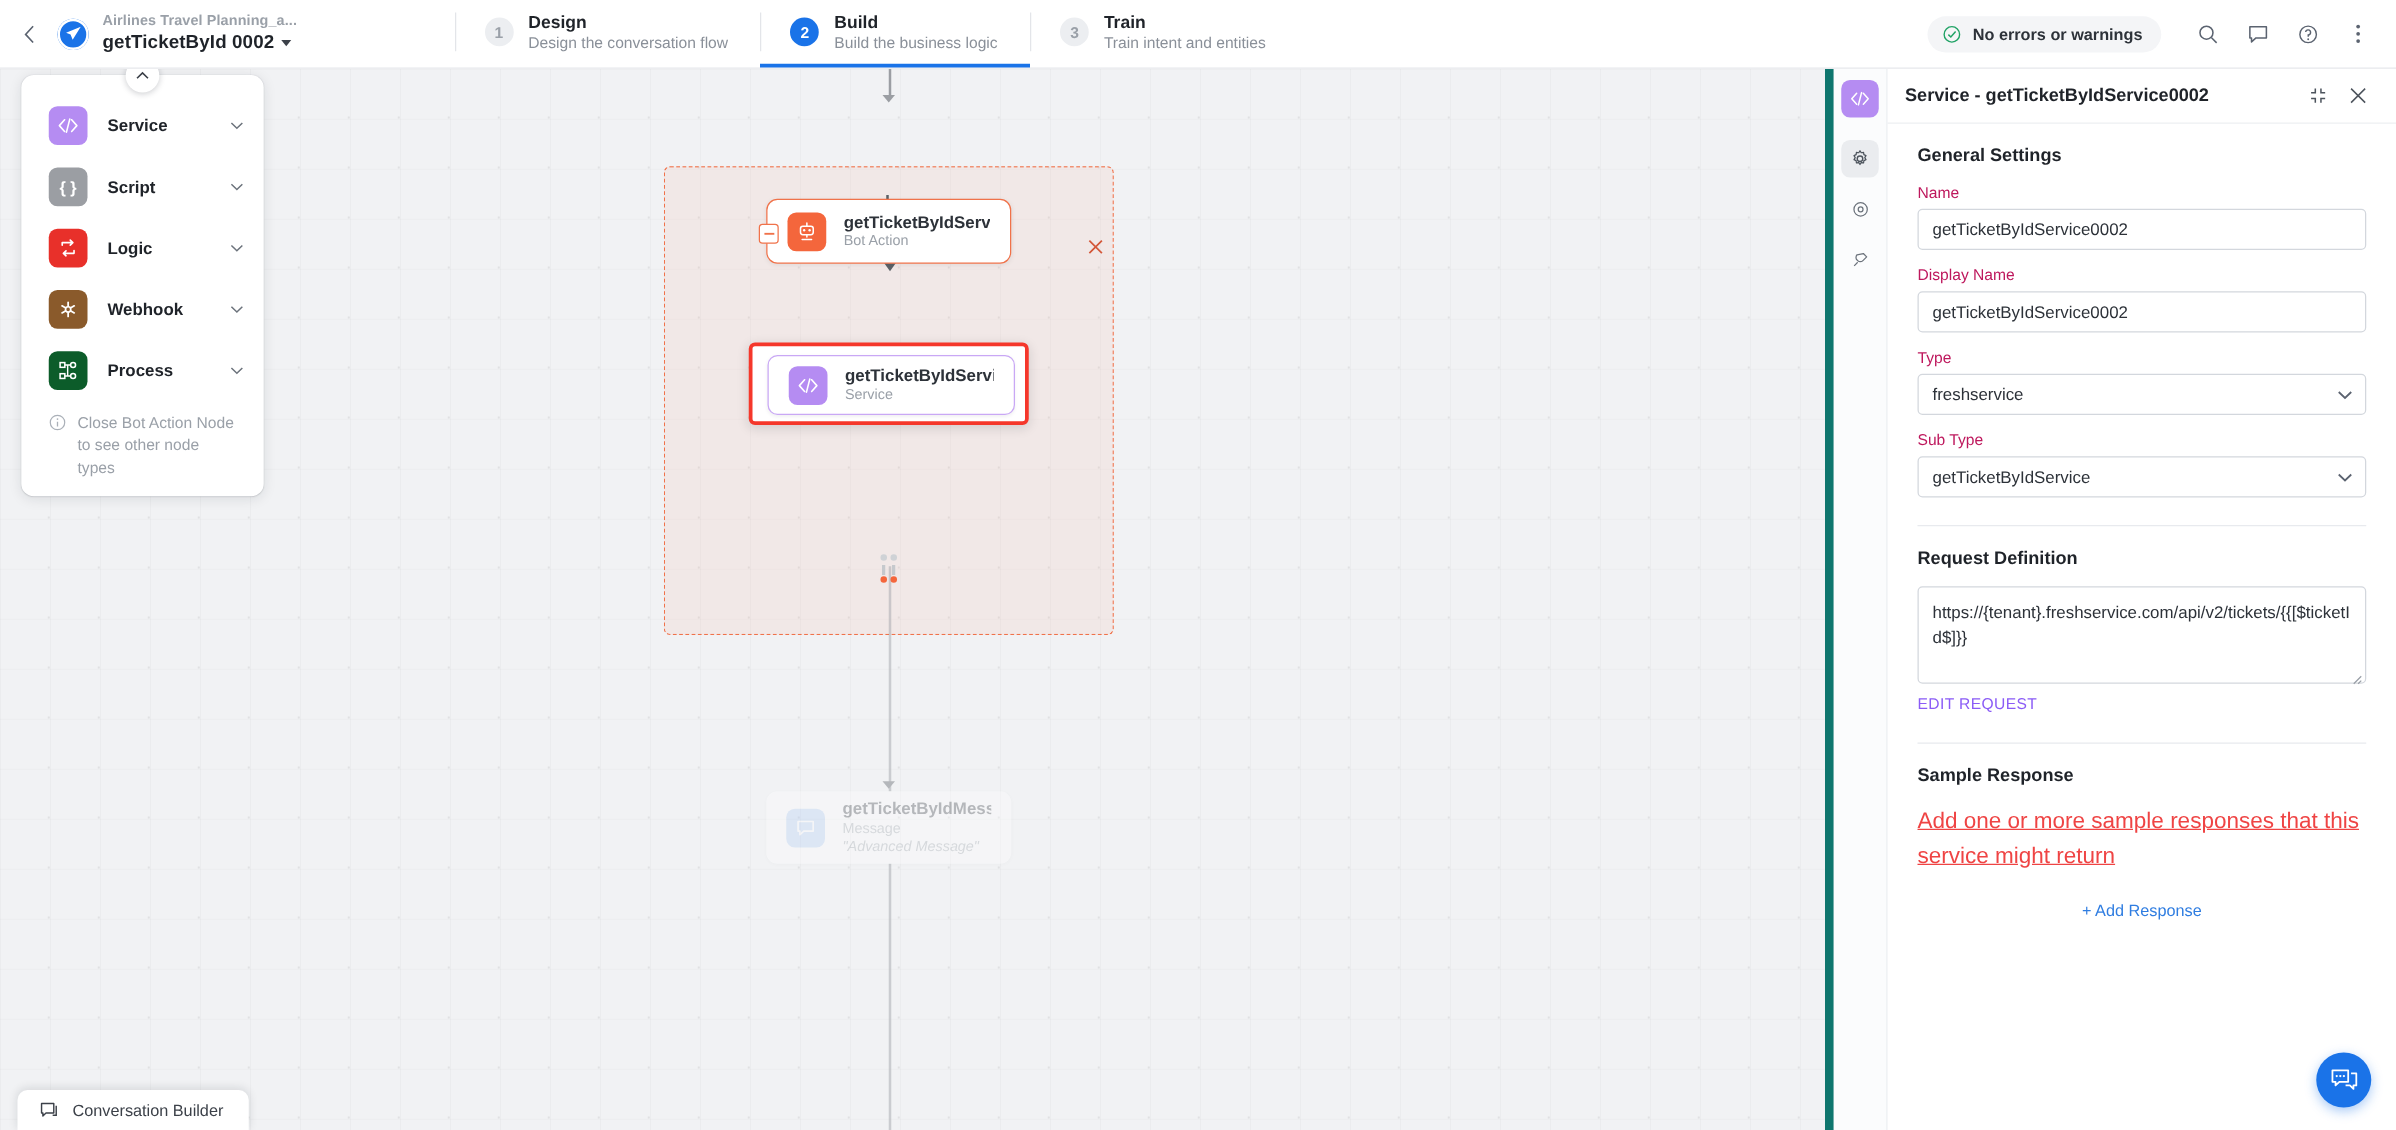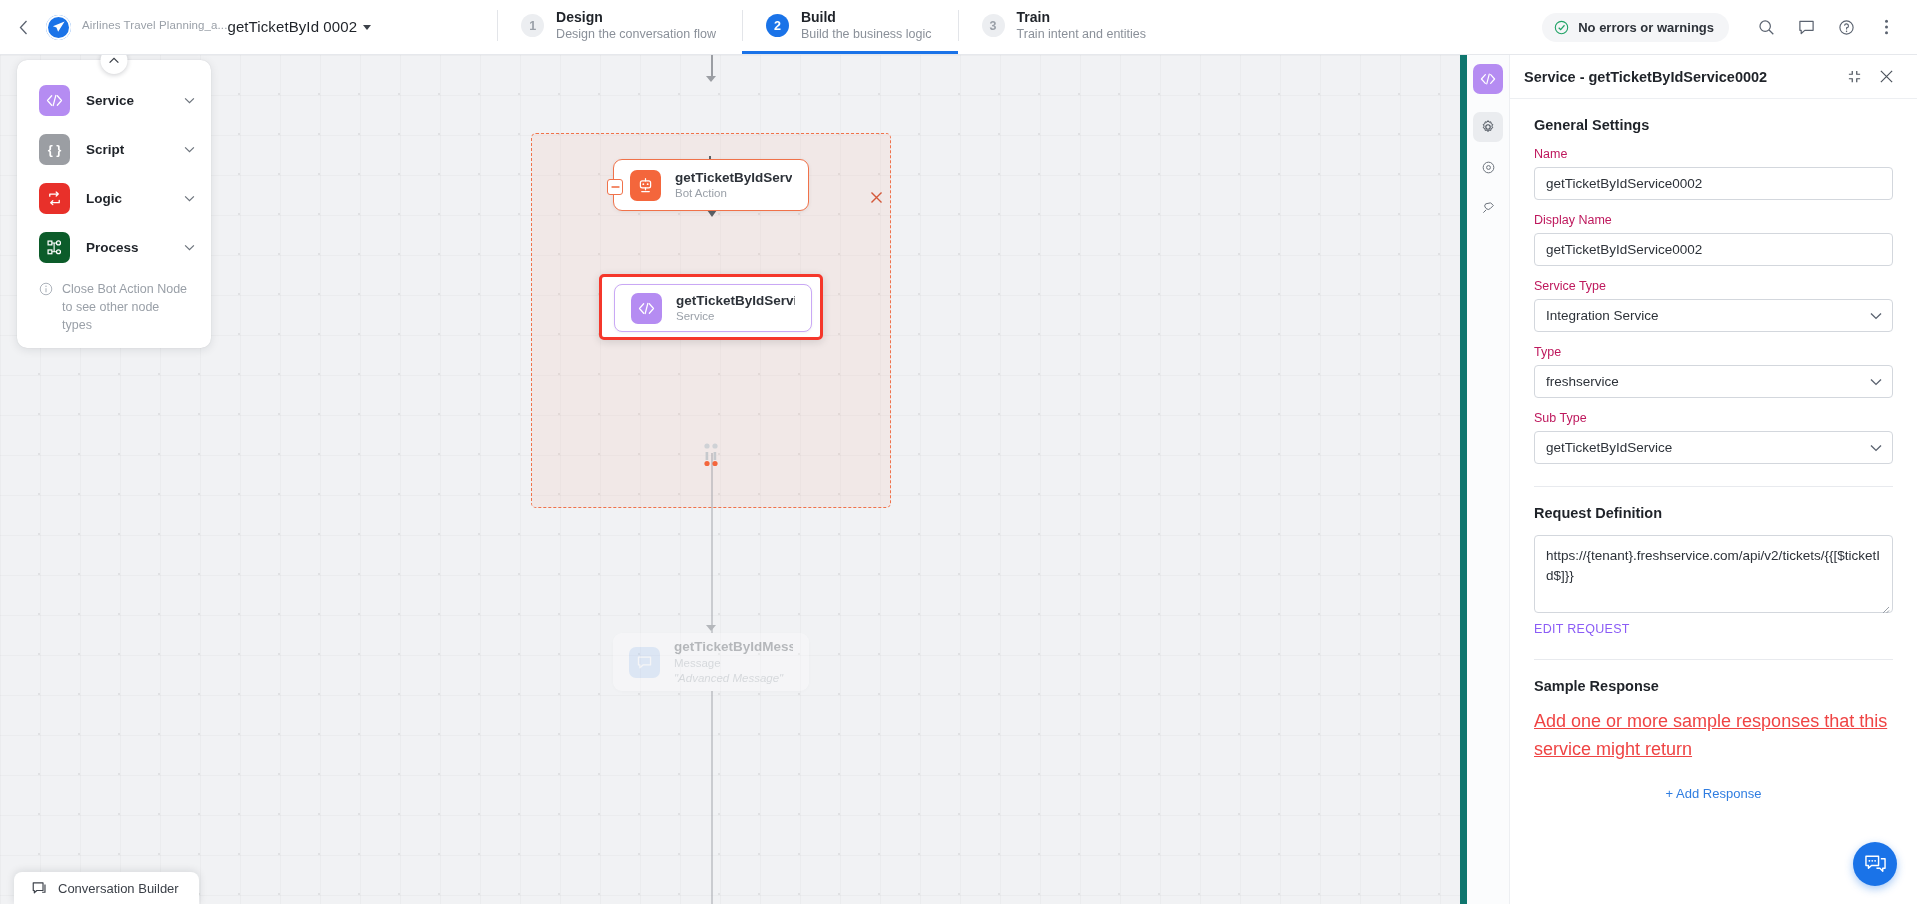--- a/index.html
+++ b/index.html
@@ -21,21 +21,21 @@
     width: 46px; display: flex; align-items: center; justify-content: center;
     color: #5b6370; cursor: pointer;
   }
   .tb-brand { display: flex; align-items: center; gap: 11px; padding-right: 18px; }
   .tb-logo {
     width: 25px; height: 25px; border-radius: 50%;
     background: #1a73e8; position: relative; flex: none;
     box-shadow: 0 0 0 2px #ffffff inset;
   }
   .tb-logo svg { position: absolute; left: 5px; top: 5px; }
-  .tb-names { display: flex; flex-direction: row; justify-content: center; line-height: 1.25; }
+  .tb-names { display: flex; flex-direction: column; justify-content: center; line-height: 1.25; font-weight: bold; }
   .tb-sub { font-size: 11.5px; color: #9aa0a8; letter-spacing: .1px; }
   .tb-title-row { display: flex; align-items: center; gap: 6px; }
   .tb-title { font-size: 15px; color: #1f2329; letter-spacing: .1px; }
   .caret-dn {
     width: 0; height: 0; border-left: 4.5px solid transparent;
     border-right: 4.5px solid transparent; border-top: 5px solid #3c4149;
   }
 
   .steps { display: flex; align-items: stretch; margin-left: 108px; }
   .step {
@@ -400,20 +400,36 @@
         </svg>
       </div>
       <div class="pal-label">Logic</div>
       <div class="chev">
         <svg width="11" height="7" viewBox="0 0 12 8">
             <path d="M1 1.6 L6 6.4 L11 1.6" fill="none" stroke="currentColor" stroke-width="1.4"></path>
           </svg>
       </div>
     </div>
 
+    <div class="pal-row">
+      <div class="pal-ico" style="background:#8a5a2b">
+        <svg width="17" height="17" viewBox="0 0 18 18">
+          <g stroke="#ffffff" stroke-width="1.5" stroke-linecap="round">
+            <path d="M9 3 V15 M3.8 6 L14.2 12 M14.2 6 L3.8 12"></path>
+          </g>
+          <circle cx="9" cy="9" r="2.2" fill="#8a5a2b" stroke="#ffffff" stroke-width="1.4"></circle>
+        </svg>
+      </div>
+      <div class="pal-label">Webhook</div>
+      <div class="chev">
+        <svg width="11" height="7" viewBox="0 0 12 8">
+            <path d="M1 1.6 L6 6.4 L11 1.6" fill="none" stroke="currentColor" stroke-width="1.4"></path>
+          </svg>
+      </div>
+    </div>
 
     <div class="pal-row">
       <div class="pal-ico" style="background:#0c5c2a">
         <svg width="17" height="17" viewBox="0 0 18 18">
           <rect x="2.2" y="2.2" width="4" height="4" fill="none" stroke="#ffffff" stroke-width="1.3"></rect>
           <rect x="2.2" y="11.6" width="4" height="4" fill="none" stroke="#ffffff" stroke-width="1.3"></rect>
           <circle cx="13.2" cy="4.2" r="2.1" fill="none" stroke="#ffffff" stroke-width="1.3"></circle>
           <circle cx="13.2" cy="13.5" r="2.1" fill="none" stroke="#ffffff" stroke-width="1.3"></circle>
           <path d="M6.2 4.2 H11.1 M6.2 13.5 H11.1 M8.6 4.2 V13.5" stroke="#ffffff" stroke-width="1.2"></path>
         </svg>
@@ -572,31 +588,20 @@
       <div class="fld">
         <div class="fld-label">Name</div>
         <div class="fld-input">getTicketByIdService0002</div>
       </div>
 
       <div class="fld">
         <div class="fld-label">Display Name</div>
         <div class="fld-input">getTicketByIdService0002</div>
       </div>
 
-      <div class="fld">
-        <div class="fld-label">Service Type</div>
-        <div class="fld-select">
-          <span class="v">Integration Service</span>
-          <span class="c">
-            <svg width="12" height="8" viewBox="0 0 12 8">
-                <path d="M1 1.6 L6 6.4 L11 1.6" fill="none" stroke="currentColor" stroke-width="1.4"></path>
-              </svg>
-          </span>
-        </div>
-      </div>
 
       <div class="fld">
         <div class="fld-label">Type</div>
         <div class="fld-select">
           <span class="v">freshservice</span>
           <span class="c">
             <svg width="12" height="8" viewBox="0 0 12 8">
                 <path d="M1 1.6 L6 6.4 L11 1.6" fill="none" stroke="currentColor" stroke-width="1.4"></path>
               </svg>
           </span>

